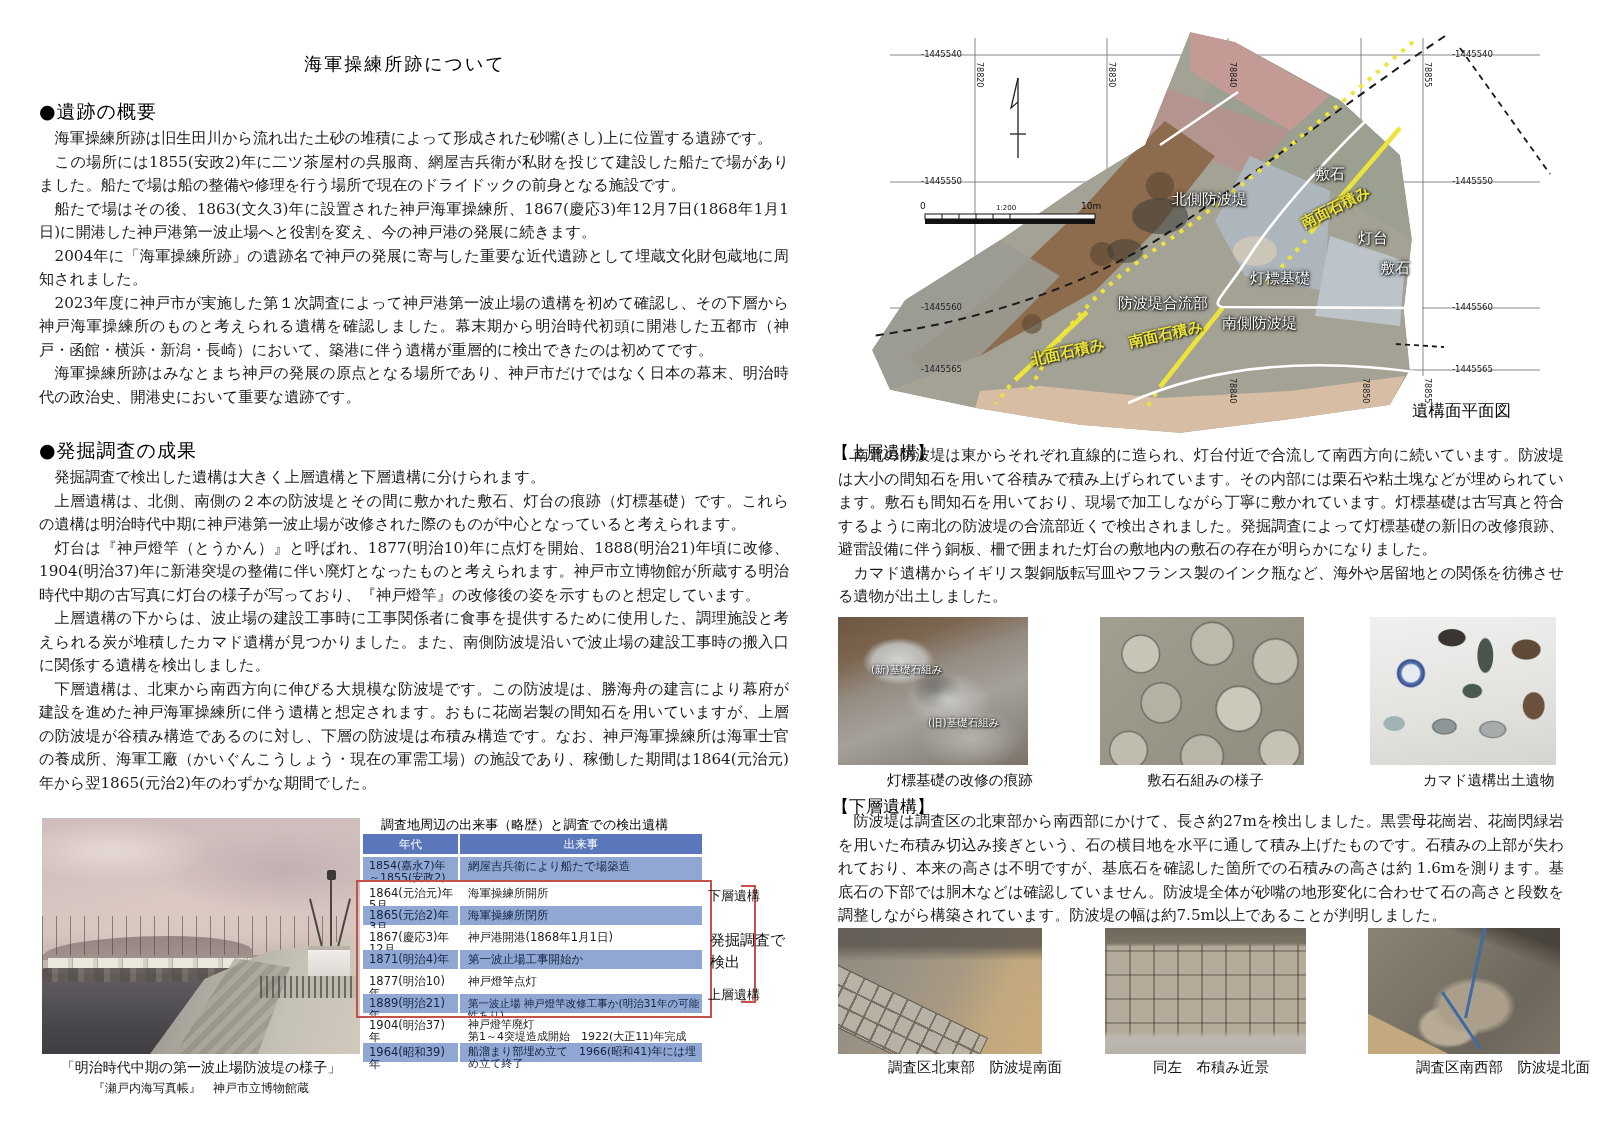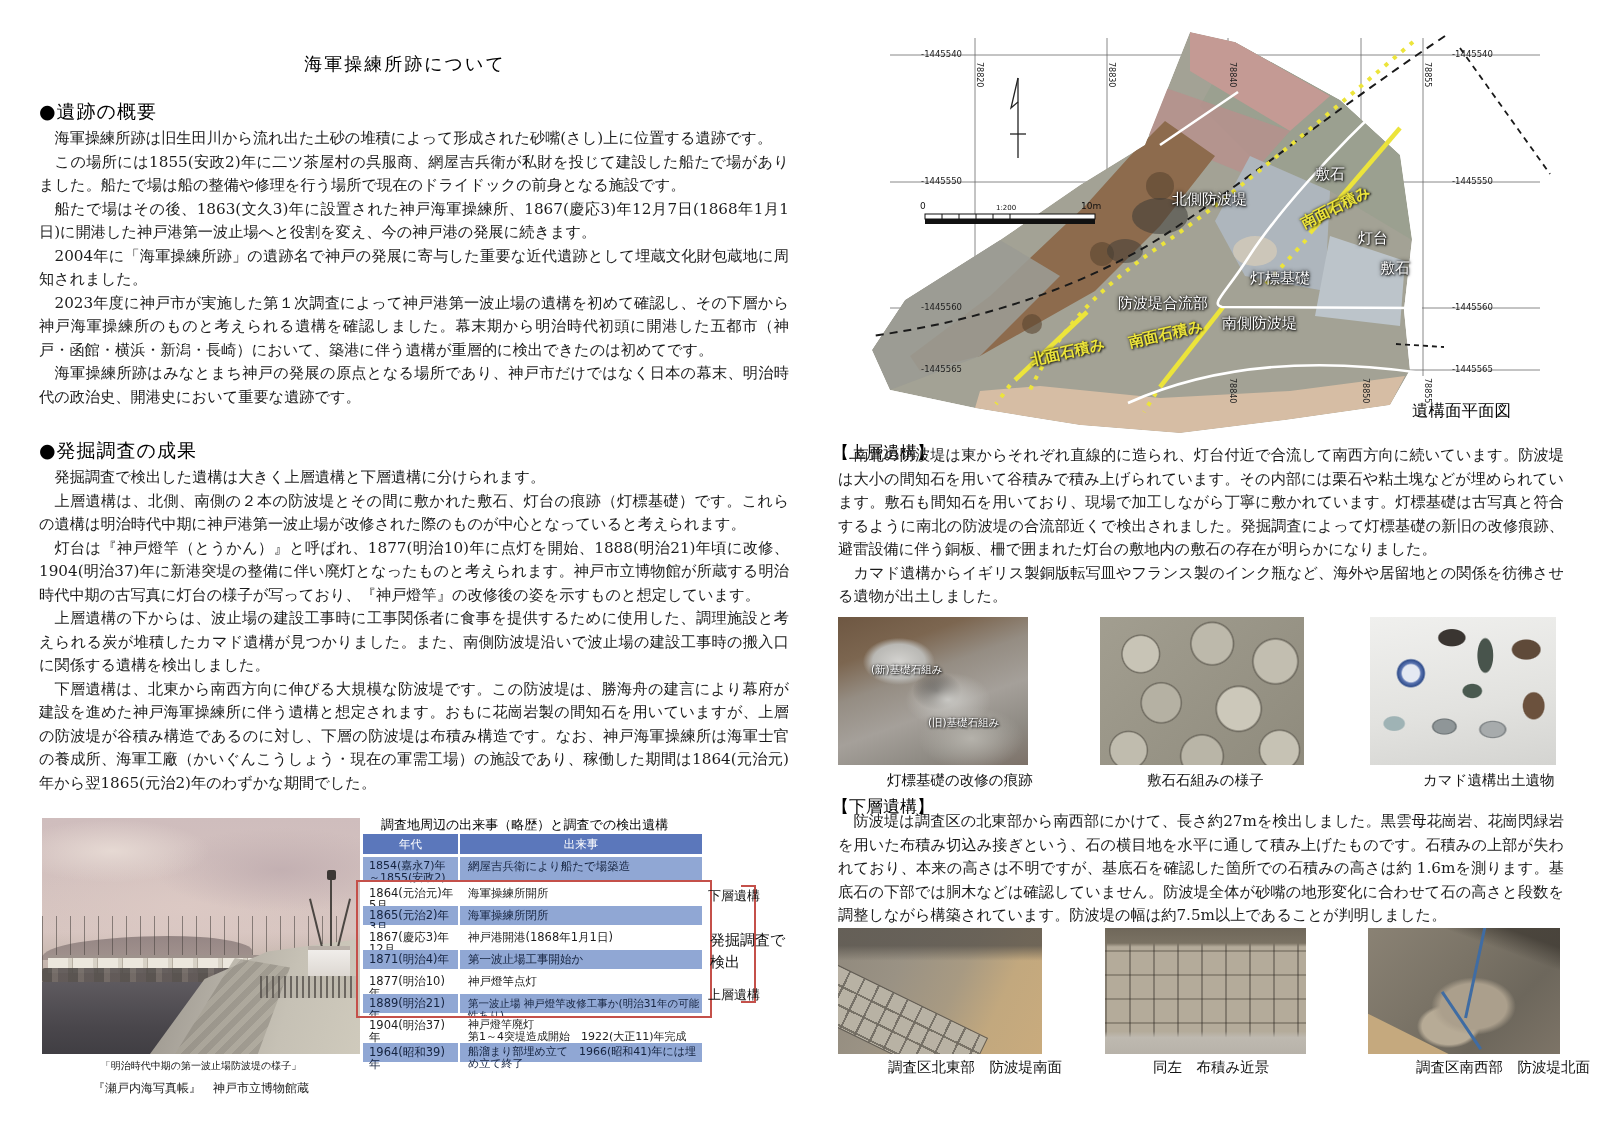--- a/index.html
+++ b/index.html
@@ -38,21 +38,21 @@
     clip-path:polygon(0 100%,52% 0,100% 10%,72% 100%);
     background:repeating-linear-gradient(135deg,#8f8a80 0 6px,#a6a195 6px 12px);}
   .op-tower{right:28px;top:60px;width:2px;height:76px;background:#4b4642;}
   .op-tleg1{right:16px;top:80px;width:2px;height:58px;background:#4b4642;transform:rotate(14deg);}
   .op-tleg2{right:42px;top:80px;width:2px;height:58px;background:#4b4642;transform:rotate(-14deg);}
   .op-lamp{right:24px;top:52px;width:9px;height:10px;background:#3c3835;border-radius:2px;}
   .op-hut{right:10px;top:128px;width:42px;height:26px;border-top:4px solid #b9b0a8;
     background:linear-gradient(#f0edea,#ddd8d2);}
   .op-fence{right:4px;top:158px;width:96px;height:22px;opacity:.8;
     background:repeating-linear-gradient(90deg,#55504b 0 2px,rgba(85,80,75,.12) 2px 6px);}
-  .photo-cap{left:42px;top:1059px;width:318px;text-align:center;font-size:10px;color:#111;}
+  .photo-cap{left:42px;top:1059px;width:318px;text-align:center;font-size:14px;color:#111;}
   .photo-credit{left:42px;top:1080px;width:318px;text-align:center;font-size:12px;color:#222;}
 
   
   .tl-title{left:381px;top:816px;font-size:13px;color:#000;}
   .tl{left:363px;top:834px;width:341px;font-size:11.5px;}
   .tl-row{display:flex;margin-bottom:3px;}
   .tl-row .y{width:95px;box-sizing:border-box;padding:3px 2px 2px 6px;line-height:12.5px;white-space:pre-line;}
   .tl-row .e{width:242px;box-sizing:border-box;margin-left:2px;padding:3px 2px 2px 8px;line-height:12.5px;white-space:pre-line;}
   .tl-head .y,.tl-head .e{background:#5b77bb;color:#fff;text-align:center;padding:4px 0 3px 0;}
   .blue .y,.blue .e{background:#90a7d4;color:#15233f;}

